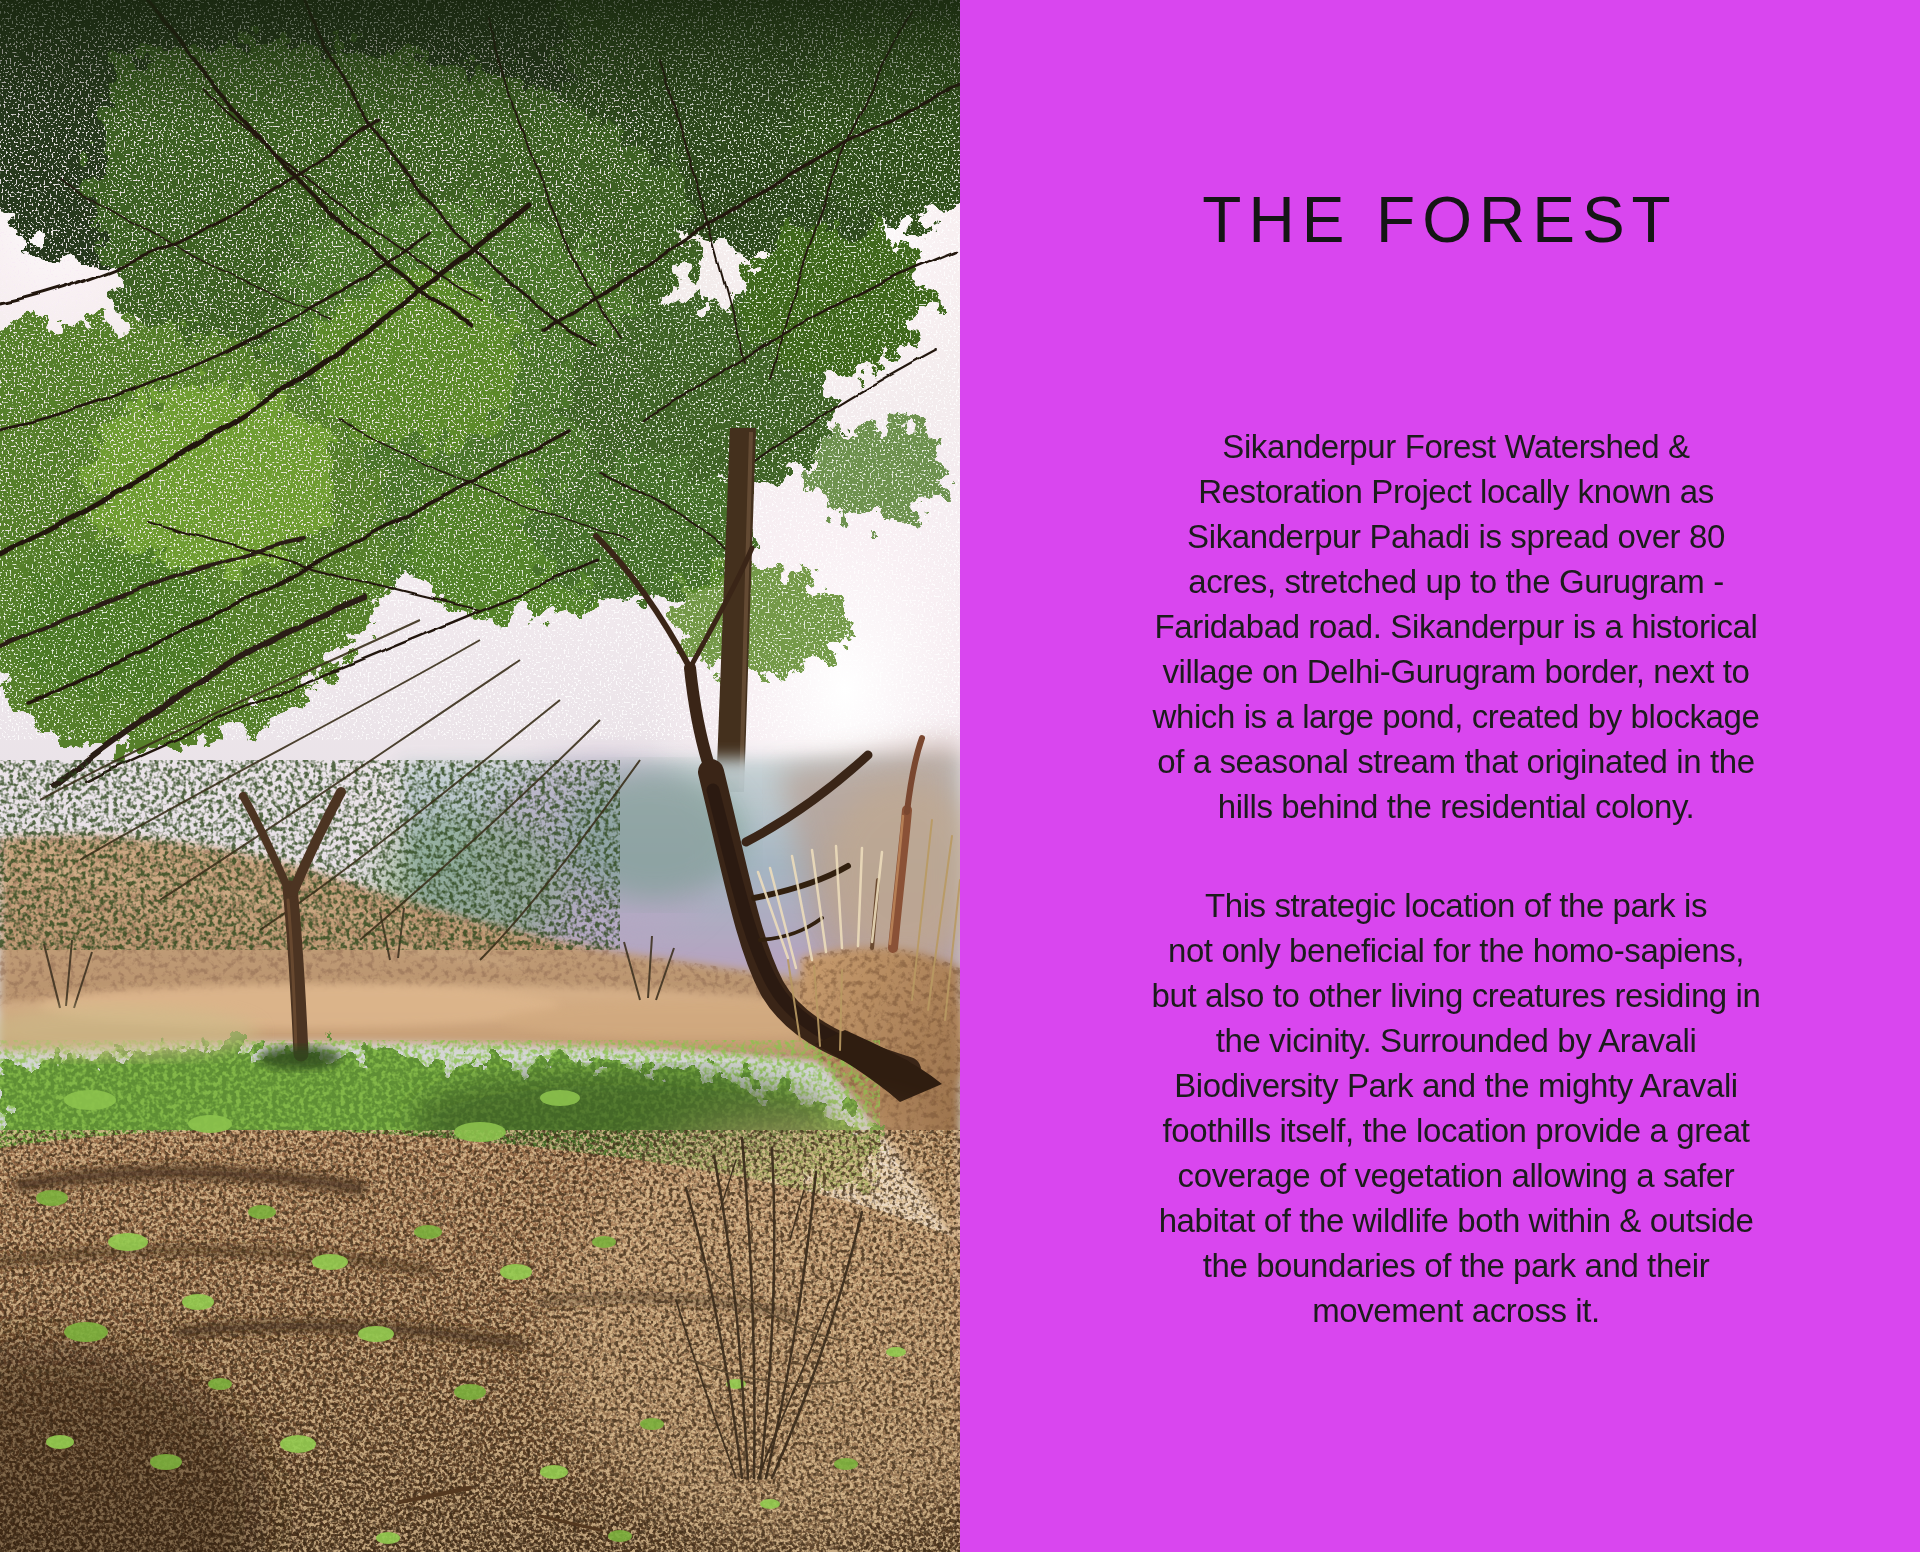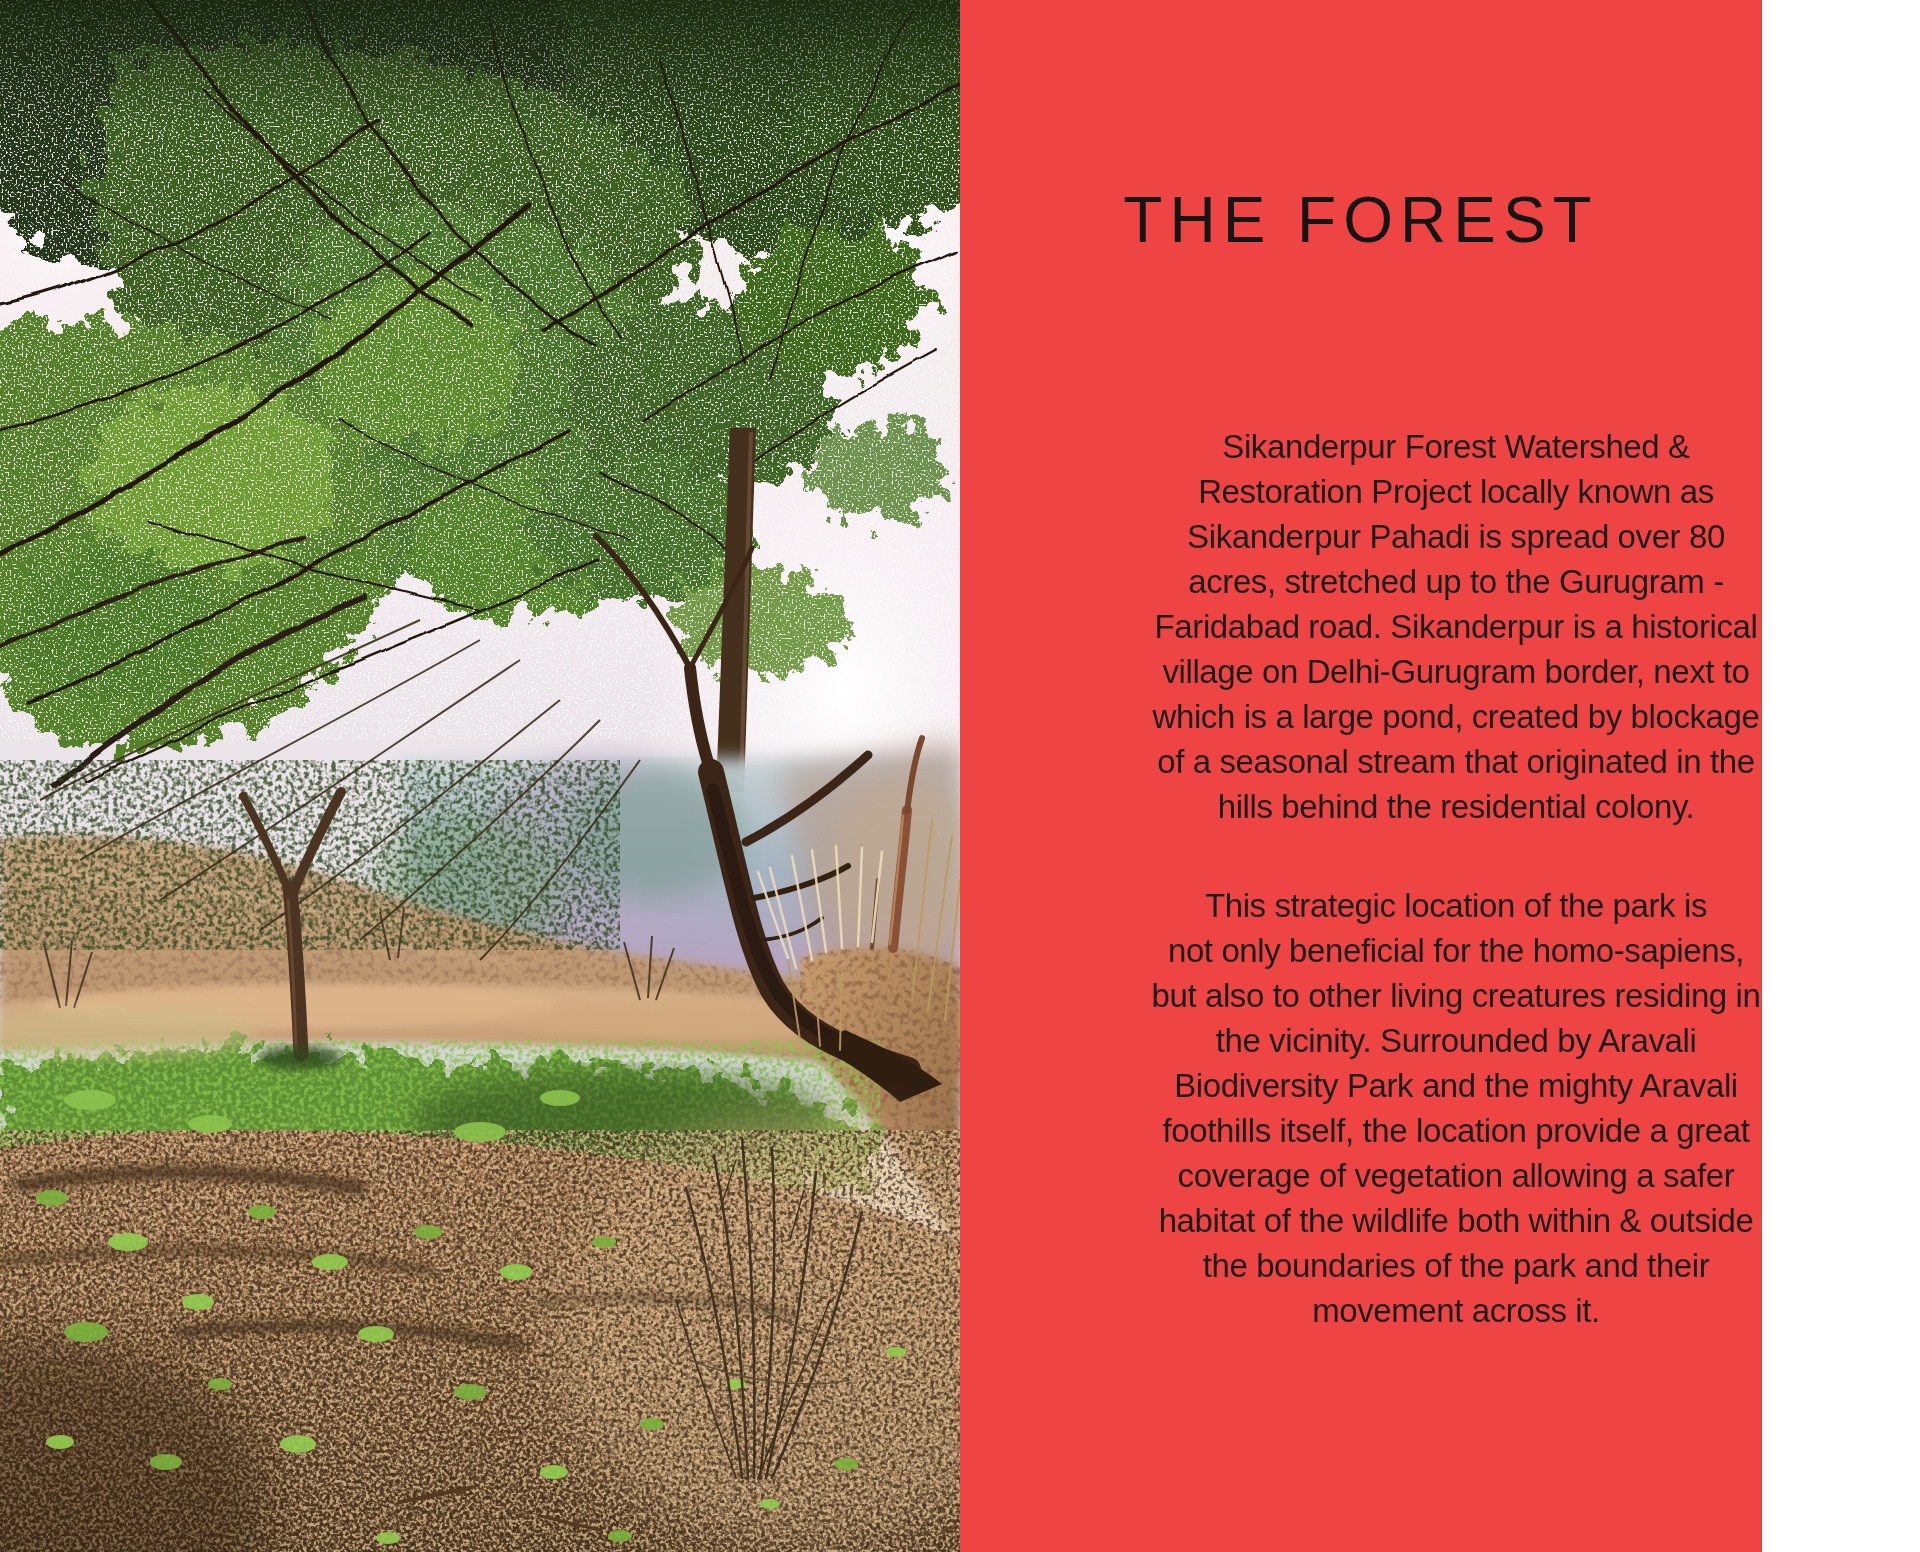--- a/index.html
+++ b/index.html
@@ -2,21 +2,21 @@
 <html><head>
 <meta charset="utf-8">
 <style>
   html,body{margin:0;padding:0;background:#ffffff;}
   .page{
     position:relative;width:1920px;height:1552px;background:#ffffff;
     overflow:hidden;font-family:"Liberation Sans",sans-serif;
   }
   .photo{position:absolute;left:0;top:0;width:960px;height:1552px;margin:0;}
   .photo svg{display:block;width:960px;height:1552px;}
-  .content{position:absolute;left:960px;top:0;width:802px;height:1552px;background:#ef4444;}
+  .content{position:absolute;left:960px;top:0;width:960px;height:1552px;background:#d946ef;}
   .title{
     position:absolute;top:188px;left:0;width:100%;margin:0;
     text-align:center;font-size:64px;font-weight:300;letter-spacing:7px;
     color:#151515;line-height:1;white-space:nowrap;
   }
   .body-text{
     position:absolute;top:424px;left:116px;width:760px;
     text-align:center;font-size:33px;line-height:45px;letter-spacing:-0.4px;
     color:#1c1c1c;
   }

